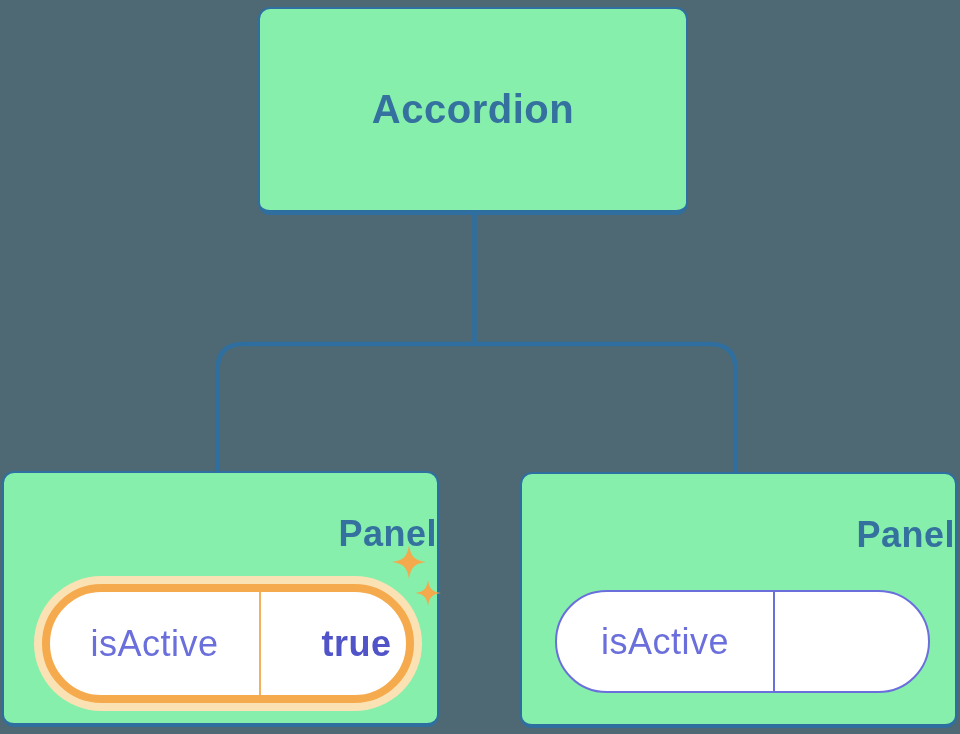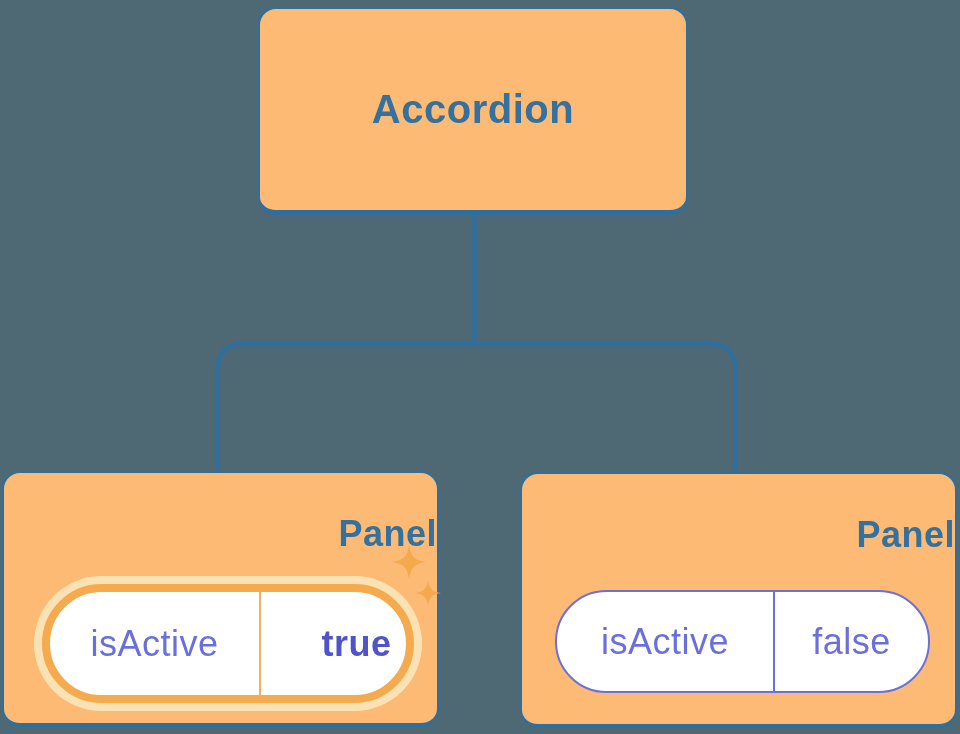--- a/index.html
+++ b/index.html
@@ -4,22 +4,22 @@
 <style>
   html,body { margin:0; padding:0; background:#4e6974; }
   .stage {
     position:relative; width:960px; height:734px; overflow:hidden;
     background:#4e6974;
     font-family:"Liberation Sans", sans-serif;
   }
   svg.connectors { position:absolute; left:0; top:0; z-index:0; pointer-events:none; }
 
   .node {
-    position:absolute; background:#fdba74; box-sizing:border-box;
-    border:2.5px solid #2f6f9f; border-radius:18px; z-index:1;
+    position:absolute; background:#86efac; box-sizing:border-box;
+    border:2.5px solid #2f6f9f; border-radius:12px; z-index:1;
   }
   .root-node {
     left:258px; top:7px; width:430px; height:208px;
     border-bottom-width:5px;
     display:flex; align-items:center; justify-content:center;
   }
   .root-title {
     color:#35719f; font-size:40px; font-weight:600; letter-spacing:0.5px;
   }
   .panel { border-bottom-width:4px; }
@@ -85,17 +85,16 @@
       <path fill="#f4a94c" transform="translate(41,48) scale(13)" d="M0,-1 C0.1,-0.32 0.32,-0.1 1,0 C0.32,0.1 0.1,0.32 0,1 C-0.1,0.32 -0.32,0.1 -1,0 C-0.32,-0.1 -0.1,-0.32 0,-1 Z"></path>
     </svg>
   </div>
 
   <div class="node panel panel-right">
     <div class="panel-title">Panel</div>
 
     <div class="pill pill-inactive">
       <div class="pill-cell cell-name">isActive</div>
       <div class="pill-divider divider-purple"></div>
-      <div class="pill-cell cell-value">false</div>
     </div>
   </div>
 
 </div>
 
 </body></html>

